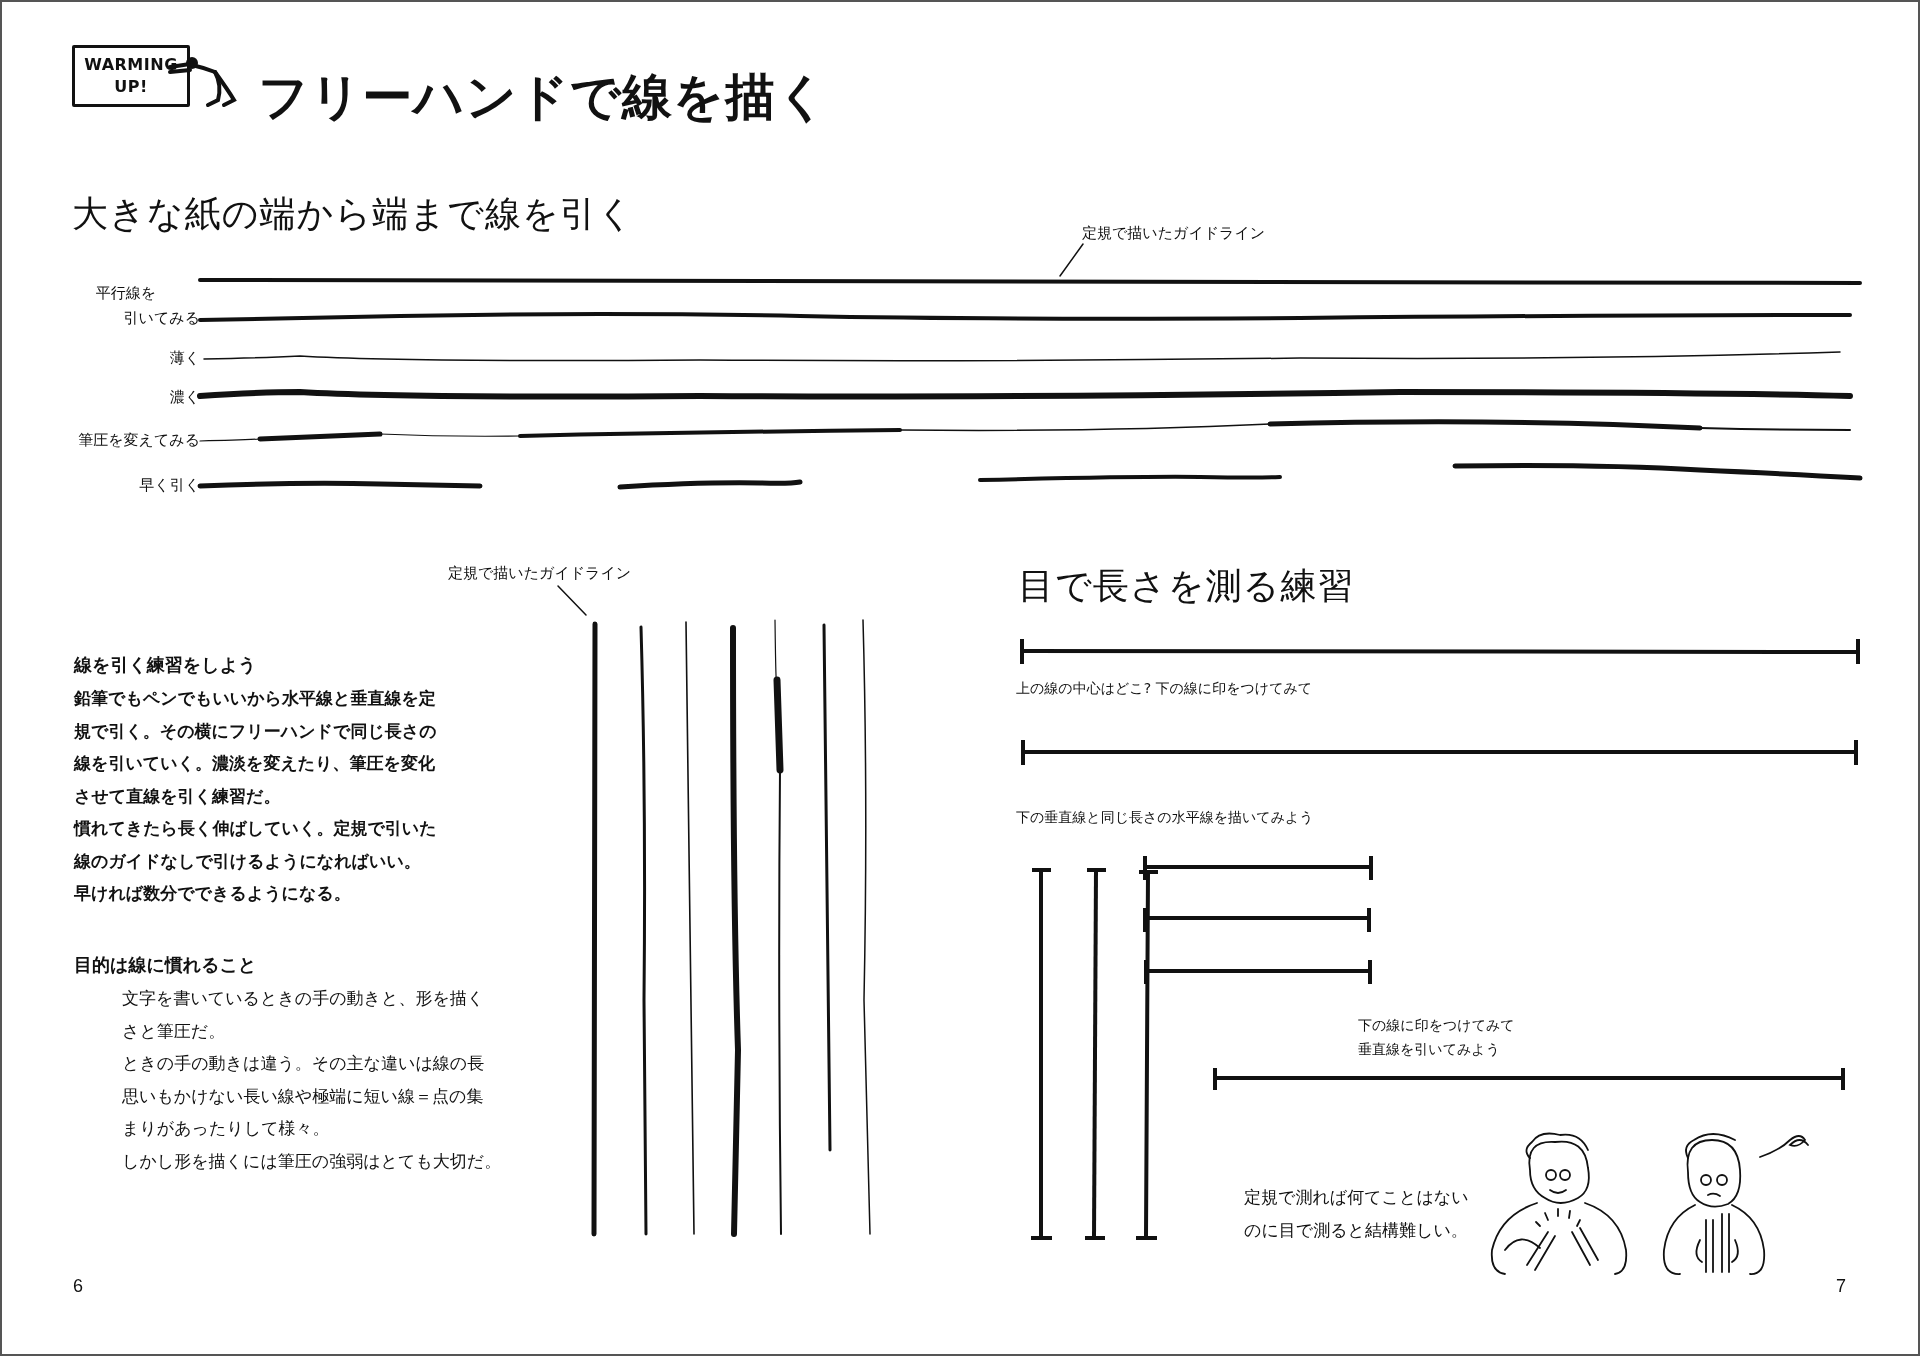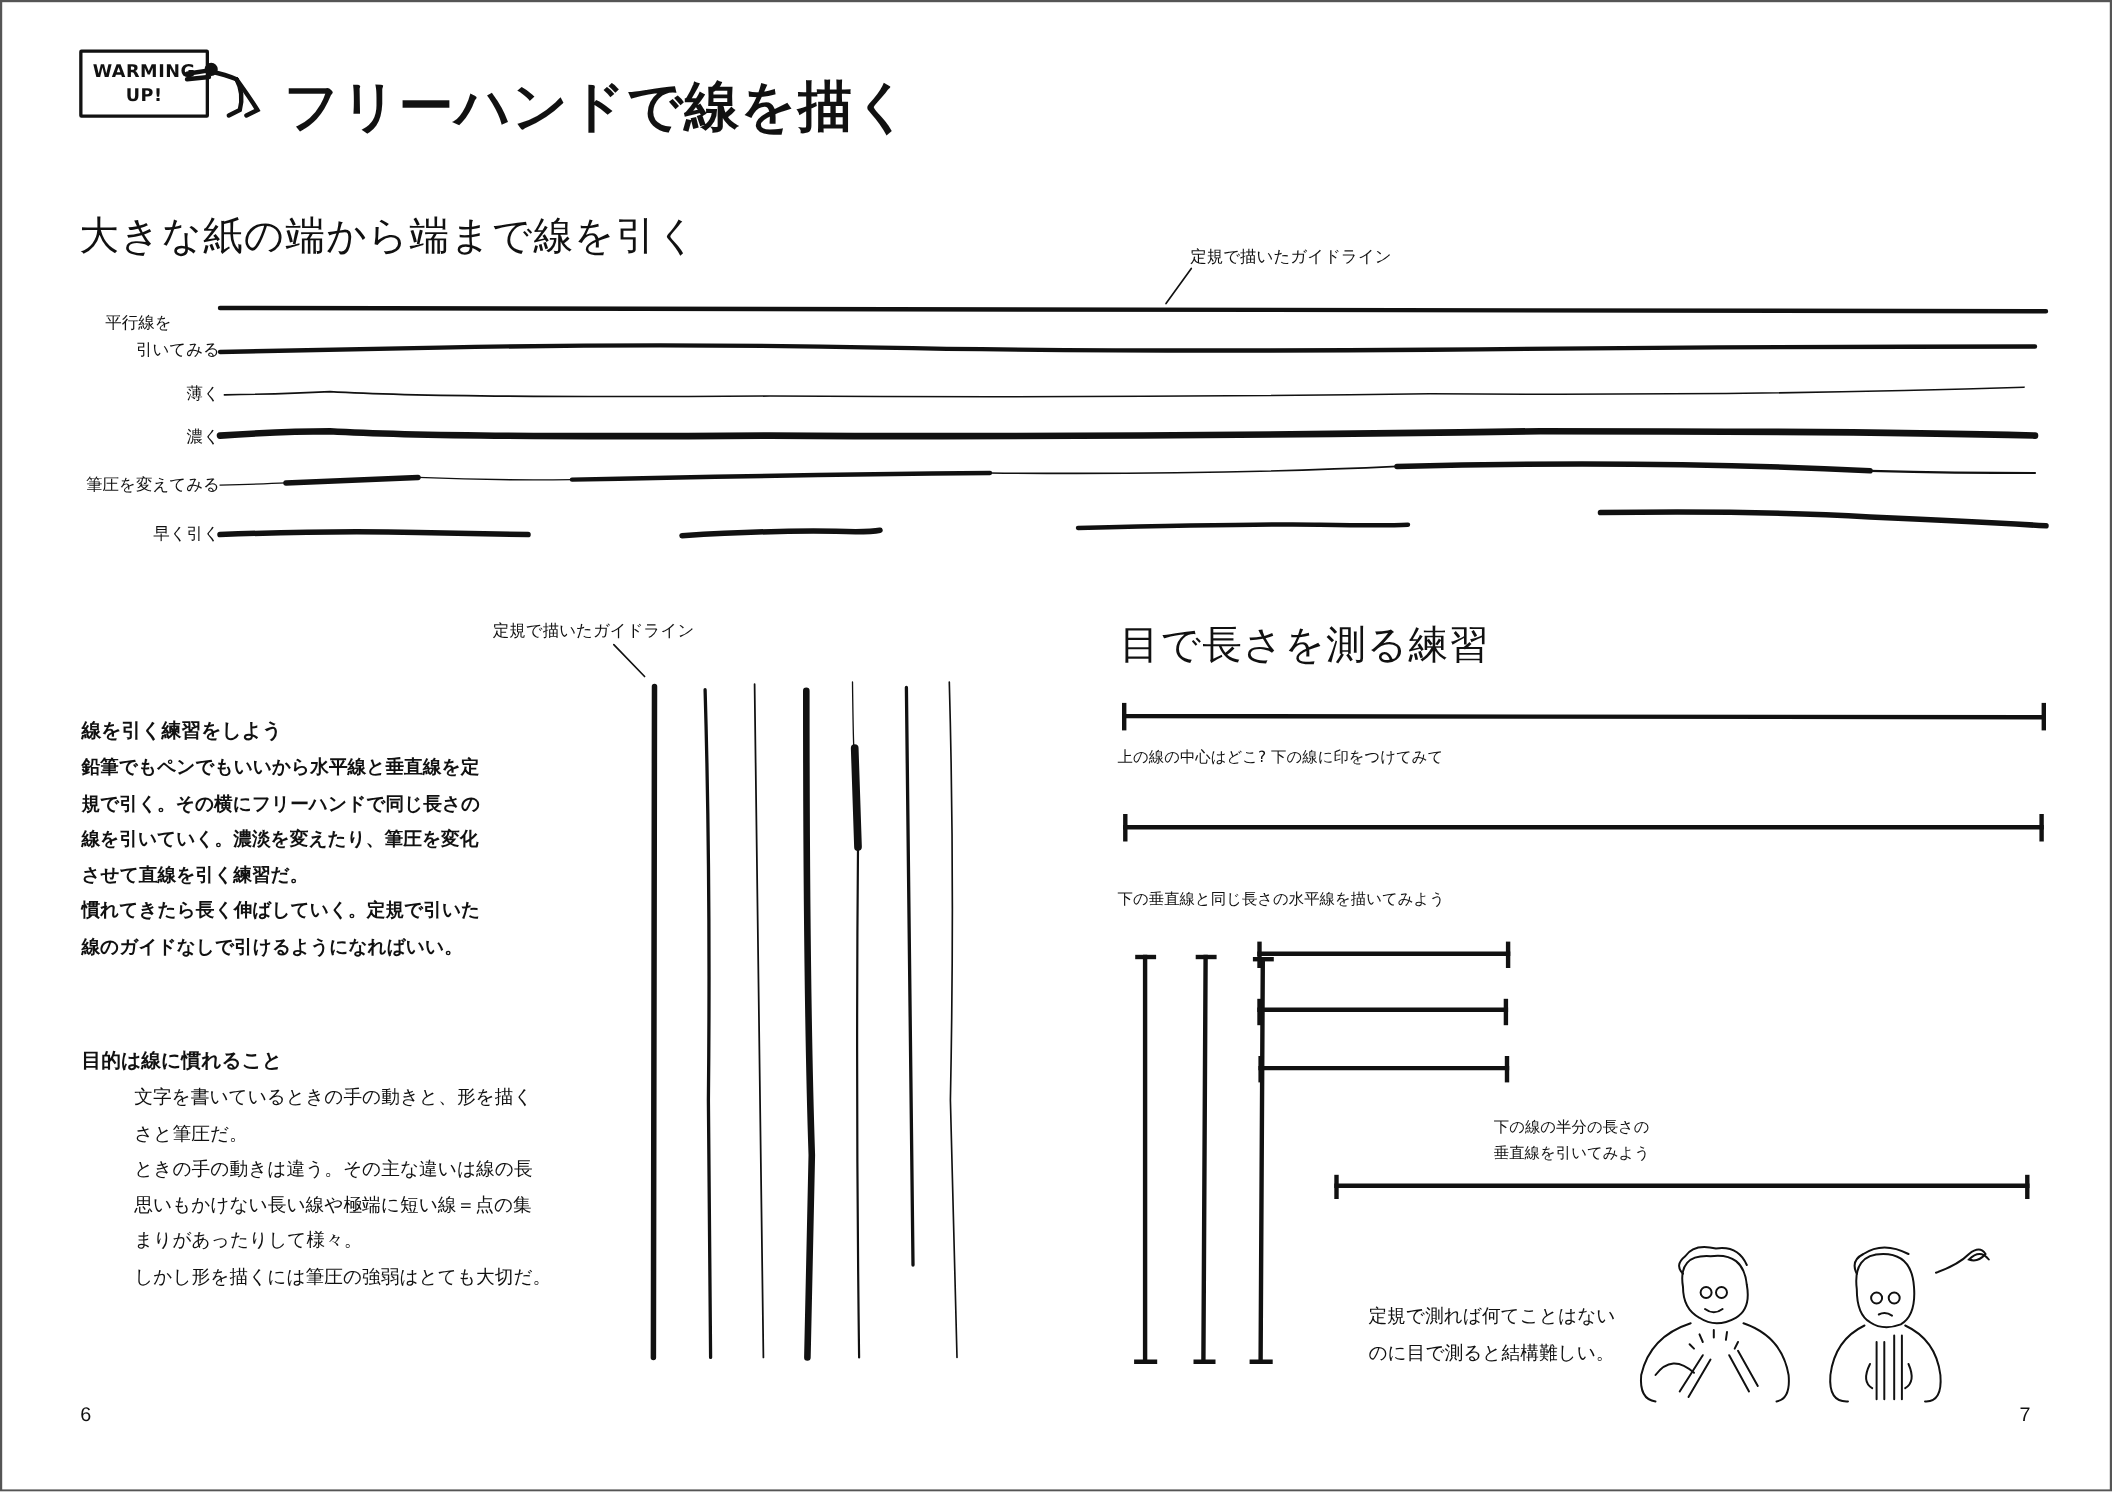--- a/index.html
+++ b/index.html
@@ -92,36 +92,37 @@
 </svg>
 
 <div class="abs body-head" style="left:74px;top:650px;">線を引く練習をしよう</div>
 <div class="abs body-text" style="left:74px;top:682px;font-weight:bold;">
   <div>鉛筆でもペンでもいいから水平線と垂直線を定</div>
   <div>規で引く。その横にフリーハンドで同じ長さの</div>
   <div>線を引いていく。濃淡を変えたり、筆圧を変化</div>
   <div>させて直線を引く練習だ。</div>
   <div>慣れてきたら長く伸ばしていく。定規で引いた</div>
   <div>線のガイドなしで引けるようになればいい。</div>
+  <div>早ければ数分でできるようになる。</div>
 </div>
 <div class="abs body-head" style="left:74px;top:950px;">目的は線に慣れること</div>
 <div class="abs body-text" style="left:74px;top:982px;margin-left:48px;">
   <div>文字を書いているときの手の動きと、形を描く</div>
   <div>さと筆圧だ。</div>
   <div>ときの手の動きは違う。その主な違いは線の長</div>
   <div>思いもかけない長い線や極端に短い線＝点の集</div>
   <div>まりがあったりして様々。</div>
   <div>しかし形を描くには筆圧の強弱はとても大切だ。</div>
 </div>
 
 <div class="abs sec-title" style="left:1018px;top:562px;">目で長さを測る練習</div>
 <div class="abs small" style="left:1016px;top:680px;font-size:14px;">上の線の中心はどこ? 下の線に印をつけてみて</div>
 <div class="abs small" style="left:1016px;top:809px;font-size:14px;">下の垂直線と同じ長さの水平線を描いてみよう</div>
 <div class="abs small" style="left:1358px;top:1013px;font-size:14px;line-height:24px;">
-  <div>下の線の半分の長さの</div>
+  <div>下の線に印をつけてみて</div>
   <div>垂直線を引いてみよう</div>
 </div>
 
 <svg width="1920" height="1356" style="pointer-events:none">
   <g stroke="#111" fill="none" stroke-width="4" stroke-linecap="square">
 
     <path d="M1022 651 L1858 652"></path>
       <path d="M1022 641 L1022 662"></path>
       <path d="M1858 641 L1858 662"></path>
     <path d="M1023 752 L1856 752"></path>

